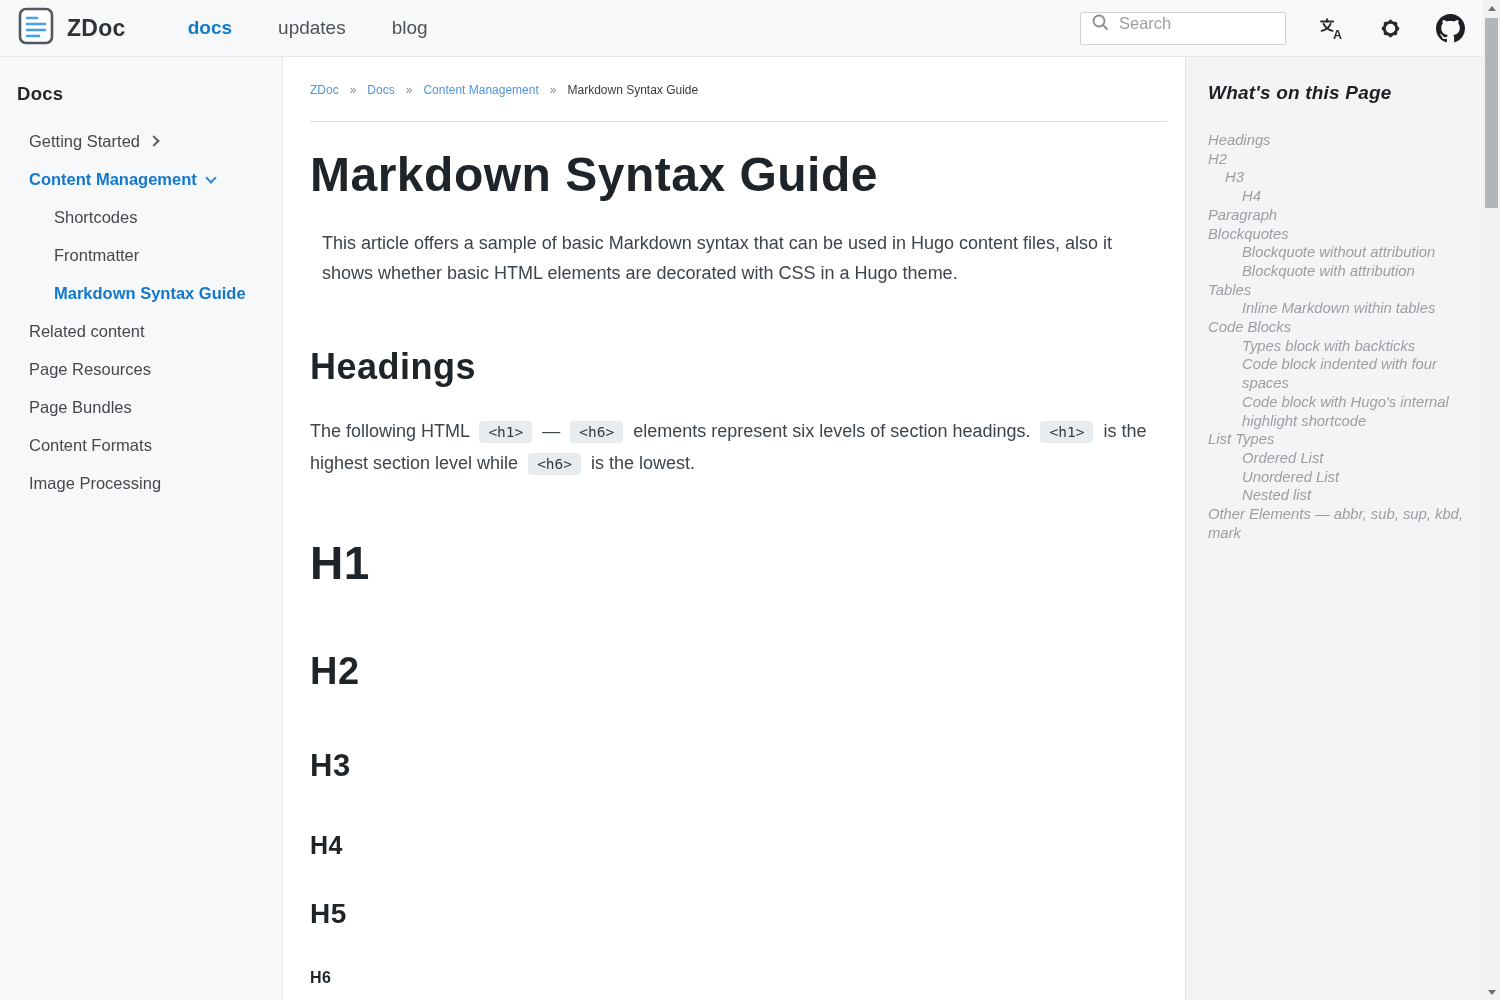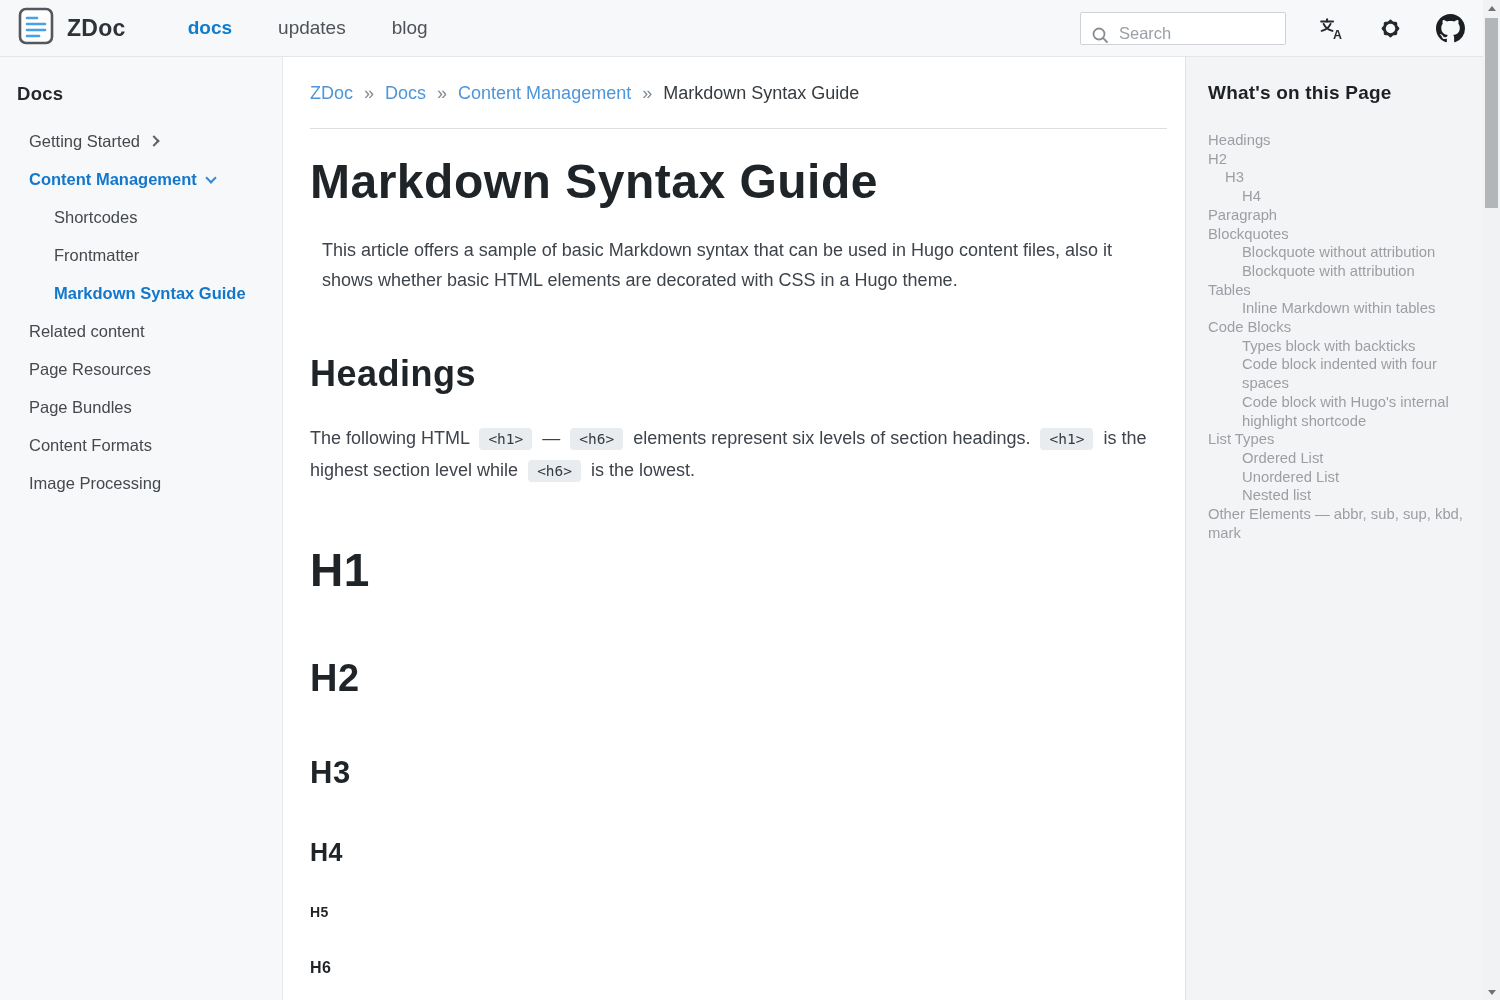--- a/index.html
+++ b/index.html
@@ -17,21 +17,21 @@
     display:flex; align-items:center; padding:0 18px; z-index:10;
   }
   .brand-wrap { display:flex; align-items:center; }
   .brand { font-size:23px; font-weight:bold; color:#2e3338; margin-left:13px; letter-spacing:.3px; }
   nav.main-nav { display:flex; gap:46px; margin-left:62px; font-size:19px; }
   nav.main-nav a { color:#4d5359; }
   nav.main-nav a.active { color:#0f7ccd; font-weight:bold; }
   .header-right { margin-left:auto; display:flex; align-items:center; gap:32px; }
   .search {
     width:206px; height:33px; background:#fff; border:1px solid #cfd3d7; border-radius:2px;
-    display:flex; align-items:flex-end; padding:0 10px; gap:8px;
+    display:flex; align-items:flex-start; padding:0 10px; gap:8px;
   }
   .search input {
     border:none; outline:none; background:transparent; font-size:16.5px;
     color:#333; width:100%; font-family:inherit;
   }
   .search input::placeholder { color:#9aa0a6; }
   .icon-btn { background:none; border:none; padding:0; cursor:pointer; display:flex; align-items:center; }
 
   
   .sidebar {
@@ -51,47 +51,47 @@
     display:inline-block; opacity:.85;
   }
   .chev.right { transform:rotate(-45deg); }
   .chev.down  { transform:rotate(45deg); margin-top:-3px; }
 
   
   main {
     position:absolute; top:57px; left:284px; width:901px; height:943px;
     background:#fff; padding:26px 18px 0 26px; overflow:hidden;
   }
-  .breadcrumb { font-size:18px; }
+  .breadcrumb { font-size:12px; }
   .breadcrumb a.crumb-link { color:#4f95d9; }
   .breadcrumb .sep { margin:0 11px; color:#7f8b96; }
   .breadcrumb .current { color:#363b40; }
   main hr { border:none; border-top:1px solid #dcdfe2; margin:24px 0 0; }
   h1.page-title { font-size:48px; color:#1f2428; margin:25px 0 0; font-weight:800; letter-spacing:.5px; line-height:1.15; }
   p.intro { font-size:18px; line-height:30px; color:#3e444b; margin:26px 12px 0; max-width:835px; }
   h2.section-h { font-size:36px; color:#1f2428; margin:58px 0 0; font-weight:800; letter-spacing:.5px; }
   p.desc { font-size:18px; line-height:31px; color:#3e444b; margin:28px 0 0; max-width:860px; }
   code.code-pill {
     font-family:"DejaVu Sans Mono", monospace; font-size:14.5px;
     background:#e9ecef; color:#343a40; padding:3px 9px; border-radius:4px; margin:0 5px; white-space:nowrap;
   }
   .samples h1,.samples h2,.samples h3,.samples h4,.samples h5,.samples h6 {
     color:#1f2428; font-weight:800; letter-spacing:.5px; line-height:1.2; margin-bottom:0;
   }
   .samples h1 { font-size:46px; margin-top:56px; }
   .samples h2 { font-size:38px; margin-top:58px; }
   .samples h3 { font-size:31px; margin-top:52px; }
   .samples h4 { font-size:25px; margin-top:46px; }
-  .samples h5 { font-size:14px; margin-top:37px; }
+  .samples h5 { font-size:28px; margin-top:37px; }
   .samples h6 { font-size:16px; }
 
   
   .toc {
     position:fixed; top:57px; right:17px; bottom:0; width:298px;
-    background:#f3f4f6; border-left:1px solid #dfe1e4; padding:25px 18px 10px 22px;
+    background:#f3f4f6; border-left:1px solid #dfe1e4; padding:25px 18px 10px 22px;font-style:italic;
   }
   .toc-title { font-size:19px; font-weight:bold; color:#1d2125; letter-spacing:.2px; }
   ul.toc-list { list-style:none; margin:27px 0 0; padding:0; }
   ul.toc-list li { font-size:14.8px; line-height:18.7px; color:#9b9fa4; cursor:pointer; }
   ul.toc-list li.ind1 { padding-left:17px; }
   ul.toc-list li.ind2 { padding-left:34px; }
 
   
   .scrollbar { position:fixed; top:0; right:0; bottom:0; width:17px; background:#f1f2f3; z-index:20; }
   .sb-thumb { position:absolute; top:18px; left:2px; right:2px; height:190px; background:#b3b6b8; }

